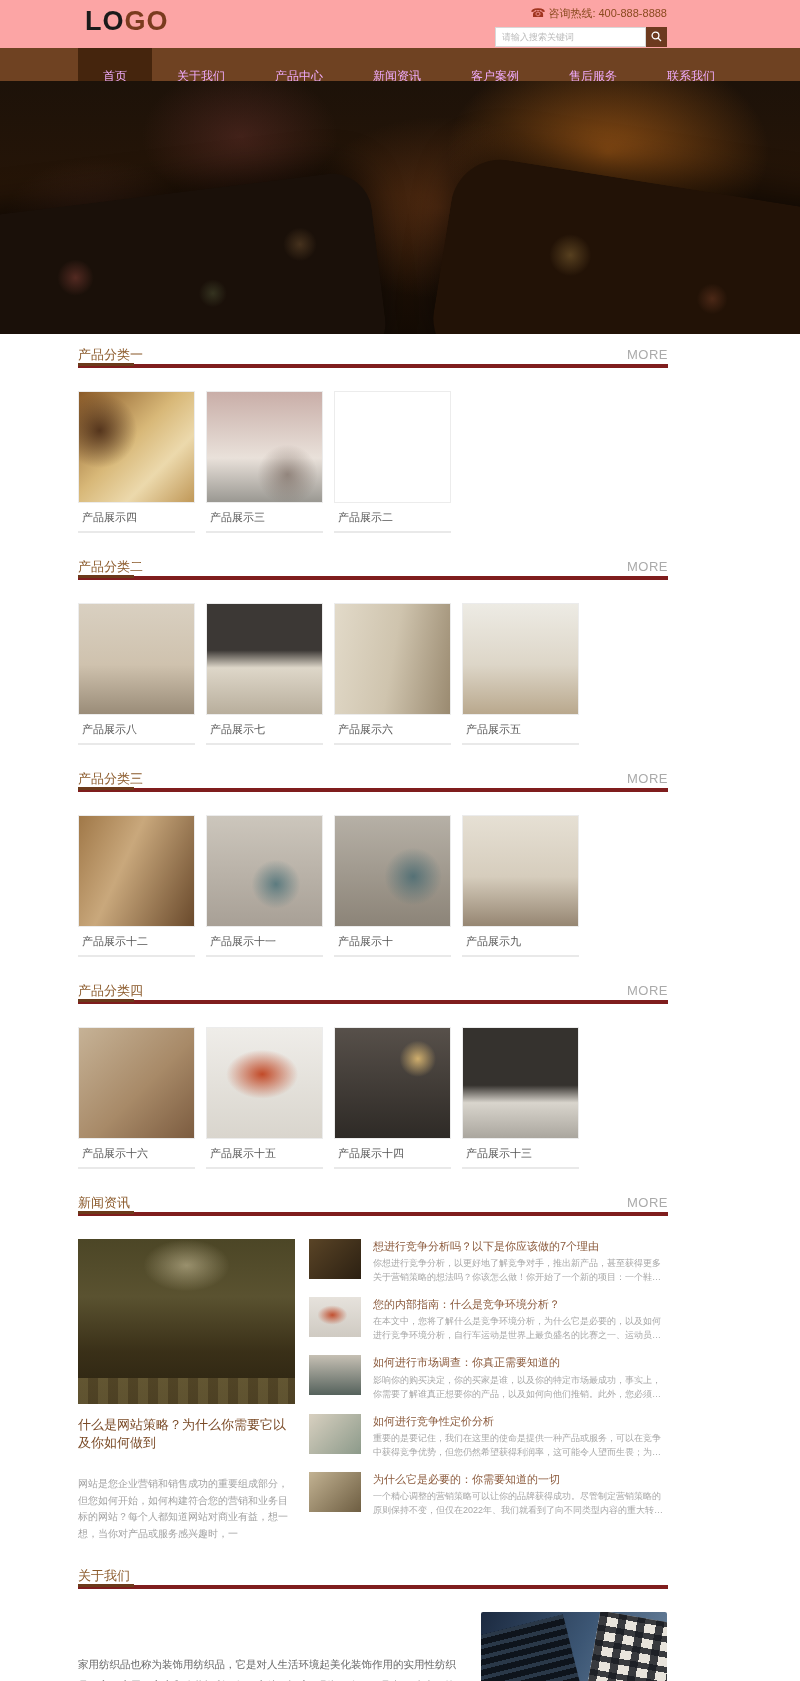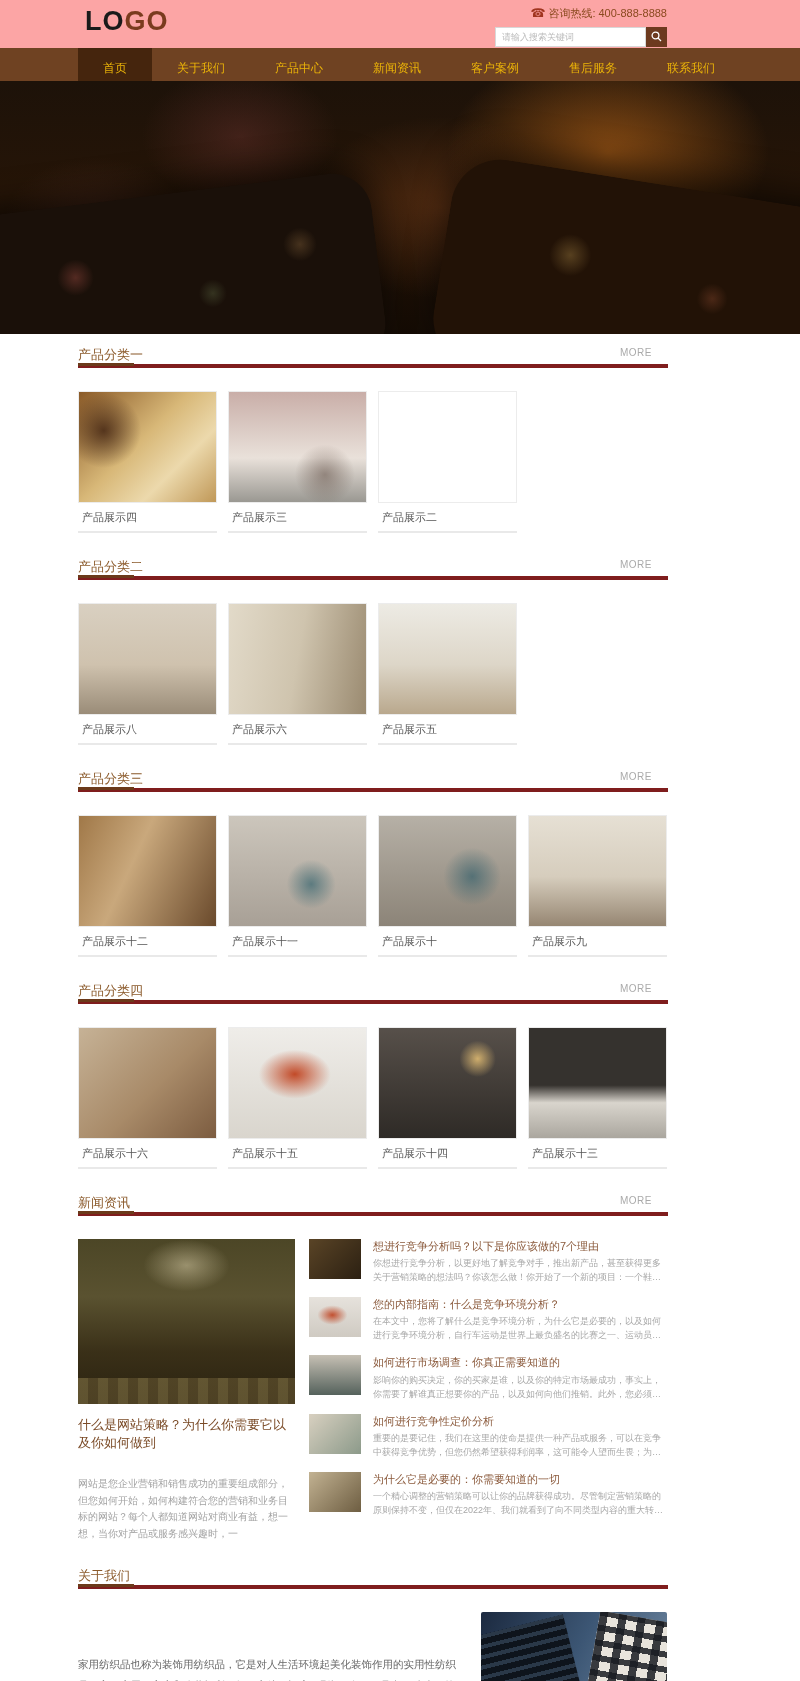--- a/index.html
+++ b/index.html
@@ -15,21 +15,21 @@
   .hotline { text-align:right; font-size:11px; color:#8b4a1f; white-space:nowrap; }
   .phone-icon { color:#a0341f; font-size:12px; margin-right:3px; }
   .search-row { display:flex; margin-top:6px; }
   .search-input { flex:1; height:20px; border:1px solid #d8d8d8; font-size:9px; padding:0 6px; color:#555; outline:none; }
   .search-input::placeholder { color:#bbb; }
   .search-btn { width:21px; height:20px; background:#6d3a1f; border:none; color:#fff; cursor:pointer; display:flex; align-items:center; justify-content:center; }
 
   
   .topnav { height:33px; background:#6f4222; }
   .topnav-inner { width:640px; margin-left:78px; display:flex; height:100%; }
-  .nav-item { color:#eab308; font-size:12px; line-height:33px; padding:4px 25px; cursor:pointer; white-space:nowrap;text-align:center; }
+  .nav-item { color:#f0abfc; font-size:12px; line-height:33px; padding:12px 25px; cursor:pointer; white-space:nowrap;text-align:center; }
   .nav-item.active { background:#45250d; }
 
   
   .banner { height:253px; position:relative; overflow:hidden;
     background:
       radial-gradient(ellipse 230px 150px at 76% 28%, rgba(214,118,28,.55), transparent 70%),
       radial-gradient(ellipse 190px 130px at 55% 50%, rgba(170,88,38,.30), transparent 70%),
       radial-gradient(ellipse 140px 100px at 30% 22%, rgba(150,70,70,.28), transparent 70%),
       radial-gradient(ellipse 130px 90px at 12% 55%, rgba(100,55,45,.35), transparent 70%),
       linear-gradient(180deg,#1d1209 0%,#261507 45%,#150c05 100%); }
@@ -45,24 +45,24 @@
     background:
       radial-gradient(circle 30px at 30% 40%, rgba(210,170,90,.30), transparent 70%),
       radial-gradient(circle 22px at 65% 50%, rgba(170,90,60,.30), transparent 70%),
       #221206; box-shadow:0 -12px 34px rgba(0,0,0,.55); }
 
   
   .section { padding-top:11px; margin-bottom:13px; }
   .section-head { position:relative; border-bottom:4px solid #7f1d1d; padding-bottom:0; margin-bottom:23px; }
   .section-title { font-size:13px; color:#8b5a2b; }
   .section-head::after { content:""; position:absolute; left:0; bottom:-2px; width:56px; height:3px; background:#6b3a1a; }
-  .more-link { position:absolute; right:16px; top:2px; font-size:10px; color:#aaa; cursor:pointer; letter-spacing:.5px; }
+  .more-link { position:absolute; right:0; top:2px; font-size:13px; color:#aaa; cursor:pointer; letter-spacing:.5px; }
 
   .products { display:flex; gap:11px; }
-  .product-card { width:139px; cursor:pointer; background:#fff; }
+  .product-card { width:117px; cursor:pointer; background:#fff; }
   .product-img { height:112px; border:1px solid #ececec; }
   .product-name { font-size:11px; color:#555; padding:7px 4px 6px; border-bottom:2px solid #e9e9e9; }
 
   
   .img-p1{background:radial-gradient(circle 50px at 18% 35%,rgba(60,30,14,.8),transparent 75%),linear-gradient(135deg,#8a5a28,#d8b878 45%,#ecd9ac 70%,#c09858)}
   .img-p2{background:radial-gradient(circle 40px at 70% 75%,rgba(90,70,60,.5),transparent 75%),linear-gradient(180deg,#c9aea8,#e9e1da 60%,#9a9892)}
   .img-p3{background:repeating-linear-gradient(0deg,rgba(30,20,8,.45) 0 14px,transparent 14px 28px),linear-gradient(120deg,#2e2012,#7a5a30 55%,#a8residue 0),linear-gradient(120deg,#2e2012,#7a5a30 60%,#4a3418)}
   .img-p4{background:radial-gradient(circle 45px at 50% 45%,rgba(220,200,150,.35),transparent 70%),linear-gradient(160deg,#4a4222,#8a7a46 55%,#3c3418)}
   .img-p5{background:linear-gradient(180deg,#d9d0c1 0%,#cfc2ae 55%,#9a8c78 100%)}
   .img-p6{background:linear-gradient(180deg,#3c3835 0%,#3c3835 42%,#ded7c9 58%,#b8ae9c 100%)}
@@ -175,20 +175,24 @@
     <div class="section-head">
       <span class="section-title">产品分类二</span>
       <span class="more-link">MORE</span>
     </div>
     <div class="products">
       <div class="product-card">
         <div class="product-img img-p5"></div>
         <div class="product-name">产品展示八</div>
       </div>
       <div class="product-card">
+        <div class="product-img img-p6"></div>
+        <div class="product-name">产品展示七</div>
+      </div>
+      <div class="product-card">
         <div class="product-img img-p7"></div>
         <div class="product-name">产品展示六</div>
       </div>
       <div class="product-card">
         <div class="product-img img-p8"></div>
         <div class="product-name">产品展示五</div>
       </div>
     </div>
   </div>
 

